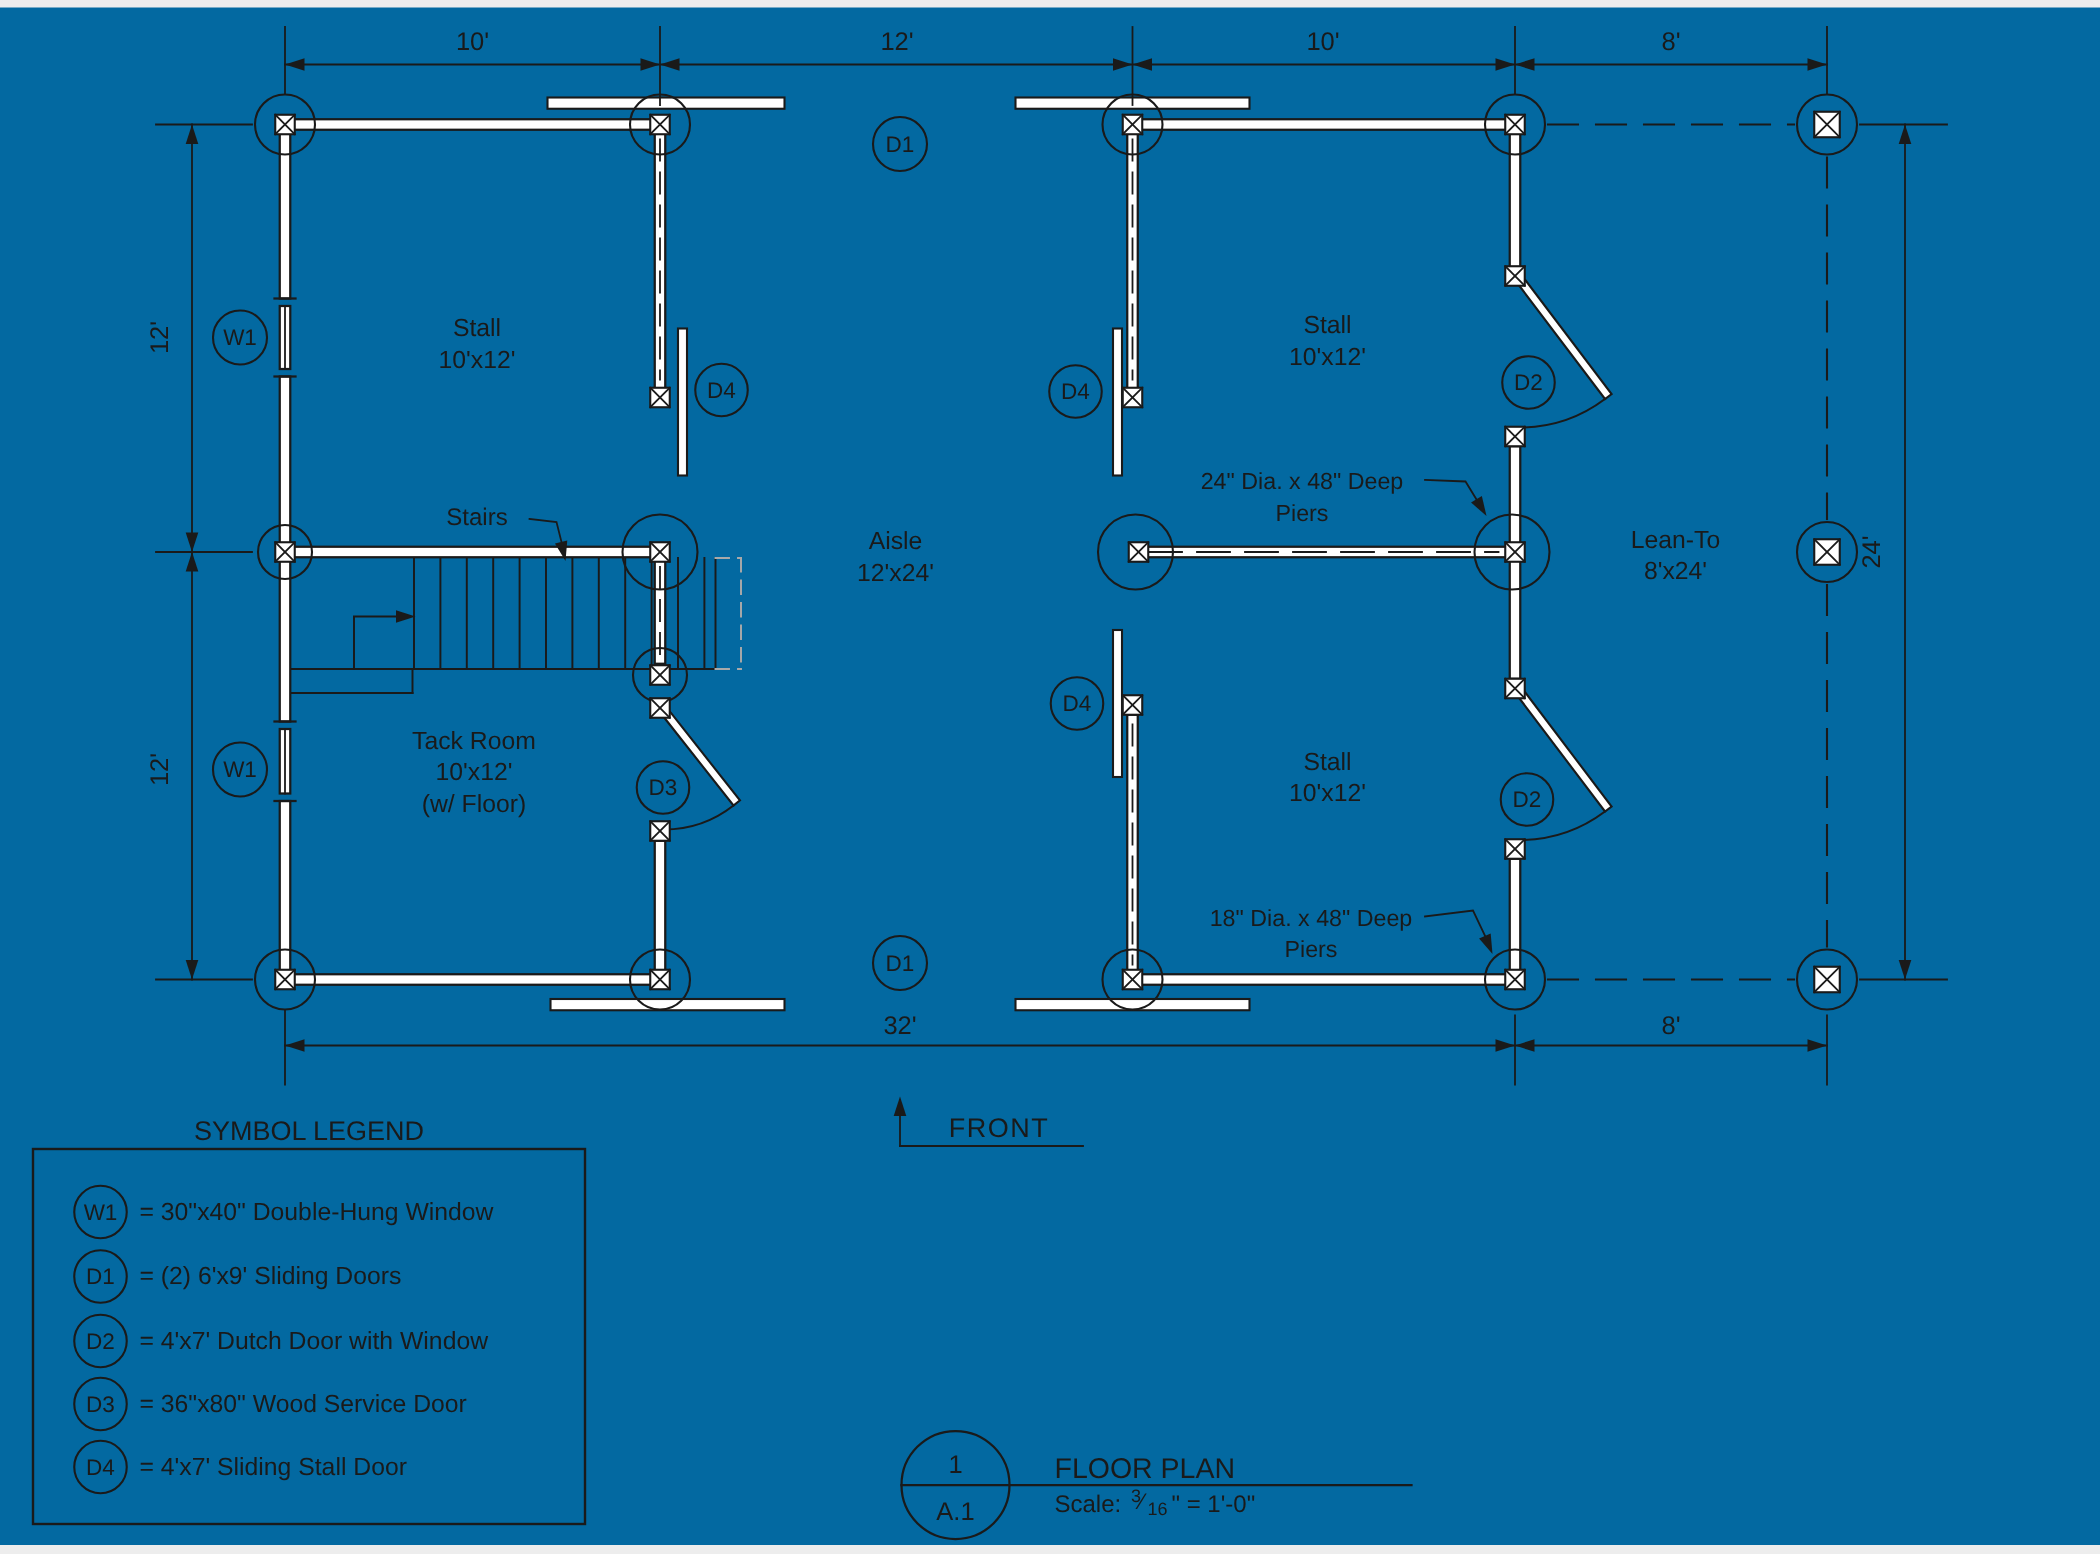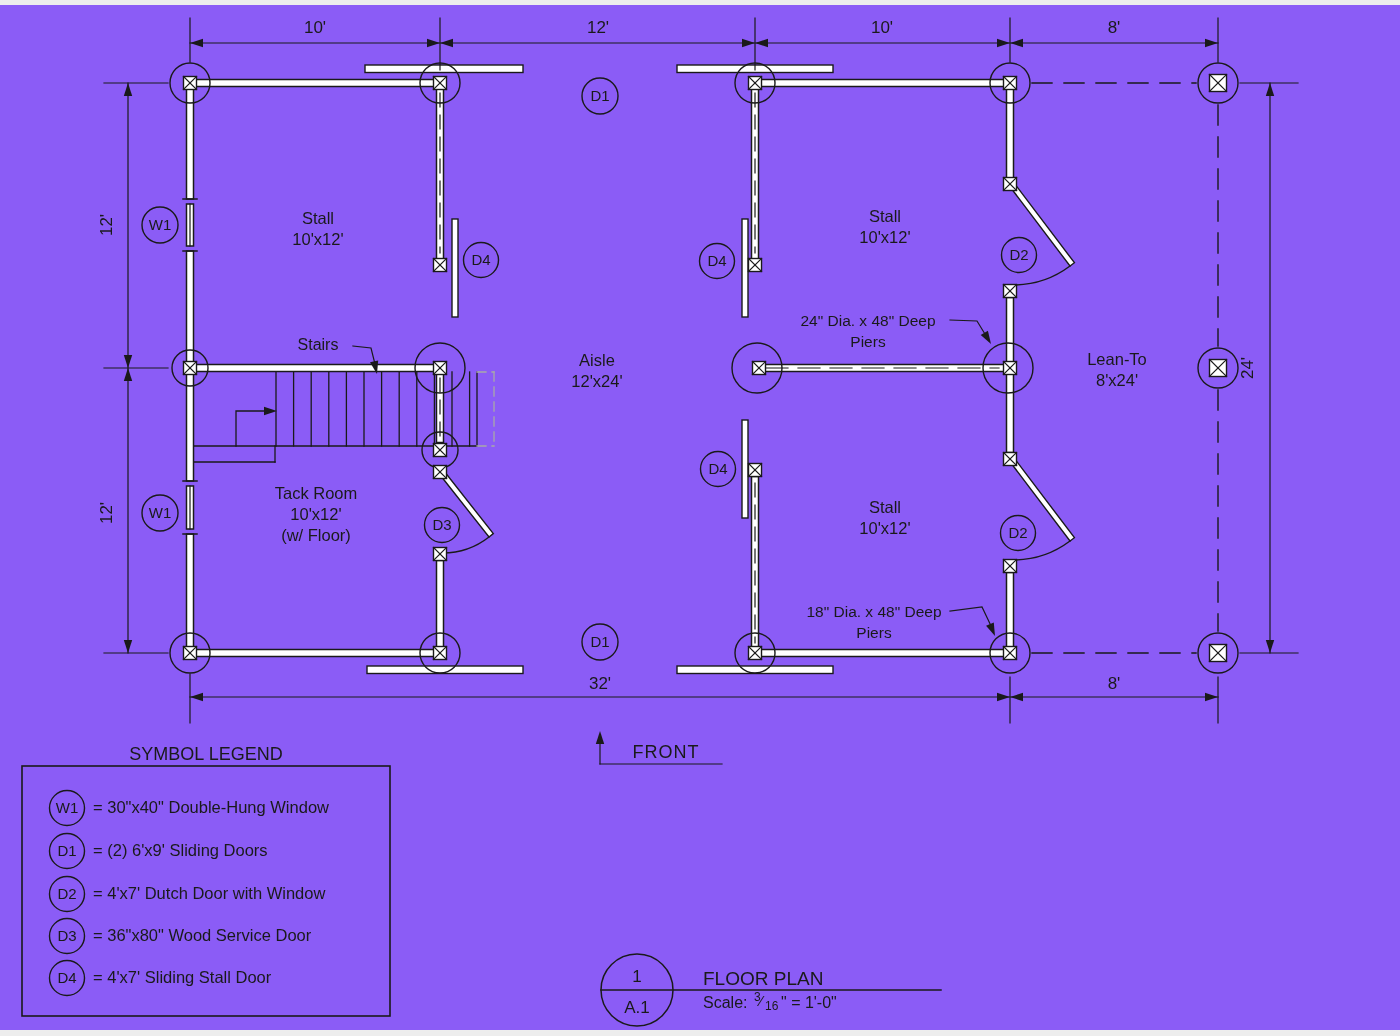--- a/index.html
+++ b/index.html
@@ -1,16 +1,16 @@
 <!DOCTYPE html>
 <html><head>
 <meta charset="utf-8">
 <style>
   html,body{margin:0;padding:0;background:#fff;}
-  .page{position:relative;width:1400px;height:1036px;background:#8b5cf6;overflow:hidden;}
+  .page{position:relative;width:1400px;height:1036px;background:#0369a1;overflow:hidden;}
   svg{display:block;}
   svg text{font-family:"Liberation Sans","DejaVu Sans",sans-serif;fill:#1a1a1a;}
   .edgeband{position:absolute;left:0;width:100%;background:#ededed;}
 </style>
 </head>
 <body>
 
 <div class="page">
 <div class="edgeband" style="top:0;height:5px;"></div>
 <div class="edgeband" style="top:1030px;height:6px;"></div>

